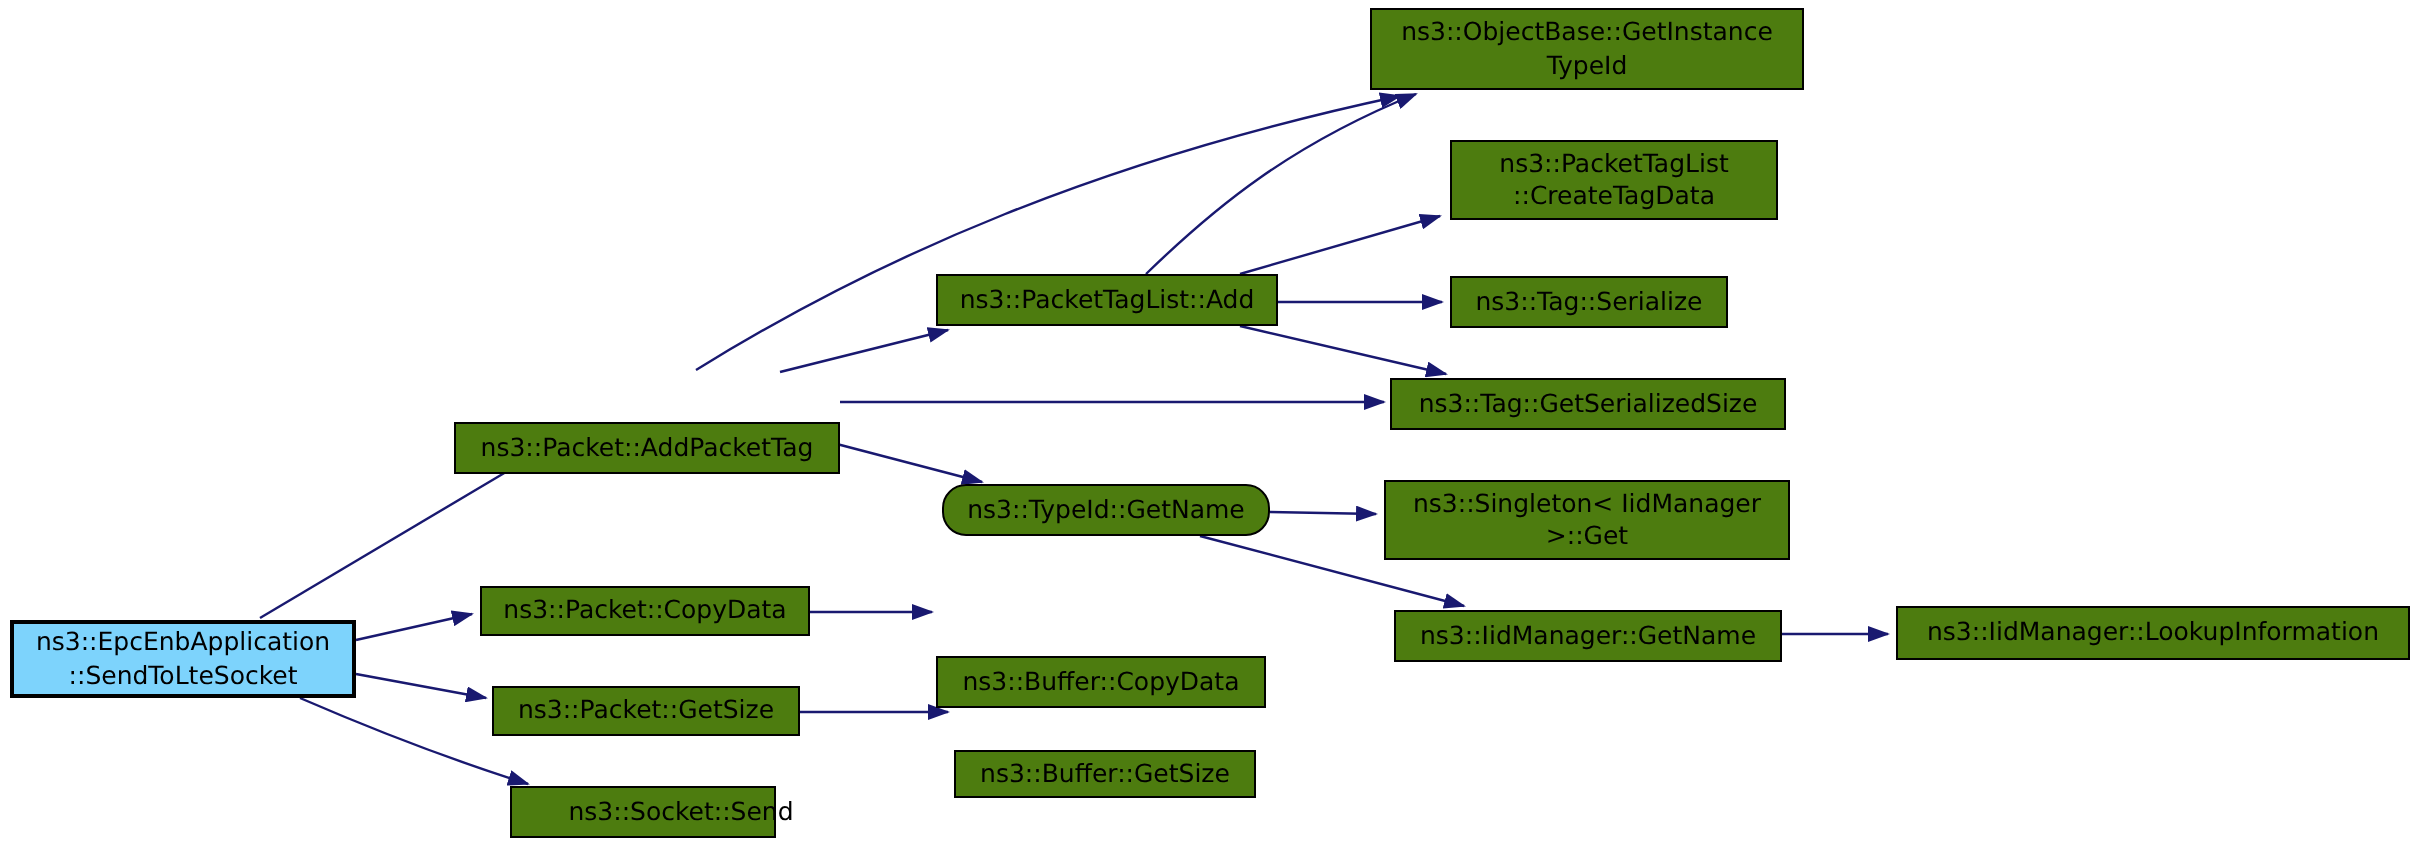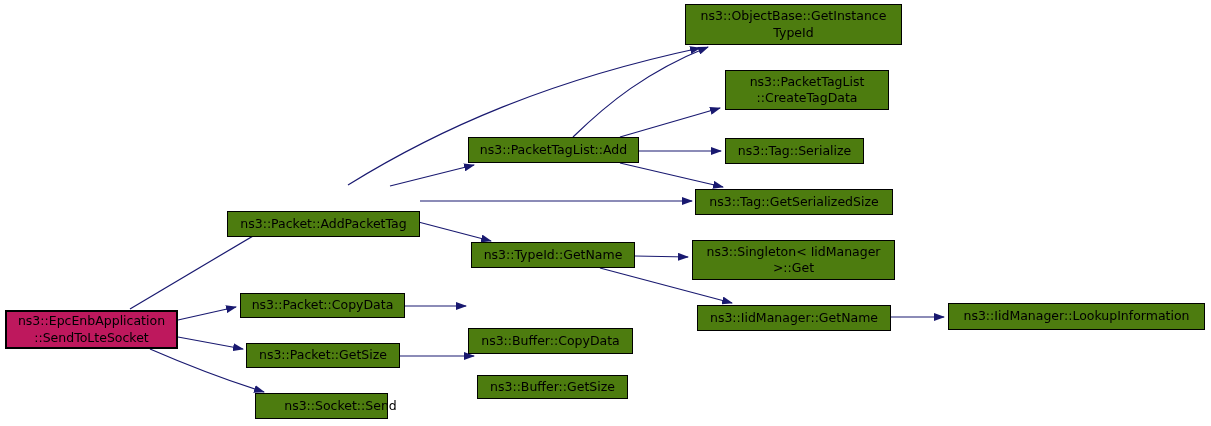--- a/index.html
+++ b/index.html
@@ -30,21 +30,21 @@
     font-size: 12.5px;
     line-height: 1.3;
     display: flex;
     align-items: center;
     justify-content: center;
     text-align: center;
     white-space: pre-line;
     cursor: pointer;
   }
   .node.hl {
-    background: #be185d;
+    background: #7dd3fc;
     border-width: 2px;
     cursor: default;
   }
 </style>
 </head>
 <body>
 
 <div class="canvas">
 
   <svg class="edge-layer" viewBox="0 0 1211 426">
@@ -78,21 +78,21 @@
   <div class="node" style="left:227px; top:186px; width:193px; height:26px;margin-top:25px;">ns3::Packet::AddPacketTag</div>
 
   <div class="node" style="left:240px; top:293px; width:165px; height:25px;">ns3::Packet::CopyData</div>
 
   <div class="node" style="left:246px; top:343px; width:154px; height:25px;">ns3::Packet::GetSize</div>
 
   <div class="node" style="left:255px; top:393px; width:133px; height:26px;padding-left:38px;">ns3::Socket::Send</div>
 
   <div class="node" style="left:468px; top:137px; width:171px; height:26px;">ns3::PacketTagList::Add</div>
 
-  <div class="node" style="left:471px; top:242px; width:164px; height:26px;">ns3::TypeId::GetName</div>
+  <div class="node" style="left:471px; top:242px; width:164px; height:26px;border-radius:12px;">ns3::TypeId::GetName</div>
 
   <div class="node" style="left:468px; top:292px; width:165px; height:26px;margin-top:36px;">ns3::Buffer::CopyData</div>
 
   <div class="node" style="left:477px; top:343px; width:151px; height:24px;margin-top:32px;">ns3::Buffer::GetSize</div>
 
   <div class="node" style="left:685px; top:4px; width:217px; height:41px;">ns3::ObjectBase::GetInstance
 TypeId</div>
 
   <div class="node" style="left:725px; top:70px; width:164px; height:40px;">ns3::PacketTagList
 ::CreateTagData</div>

